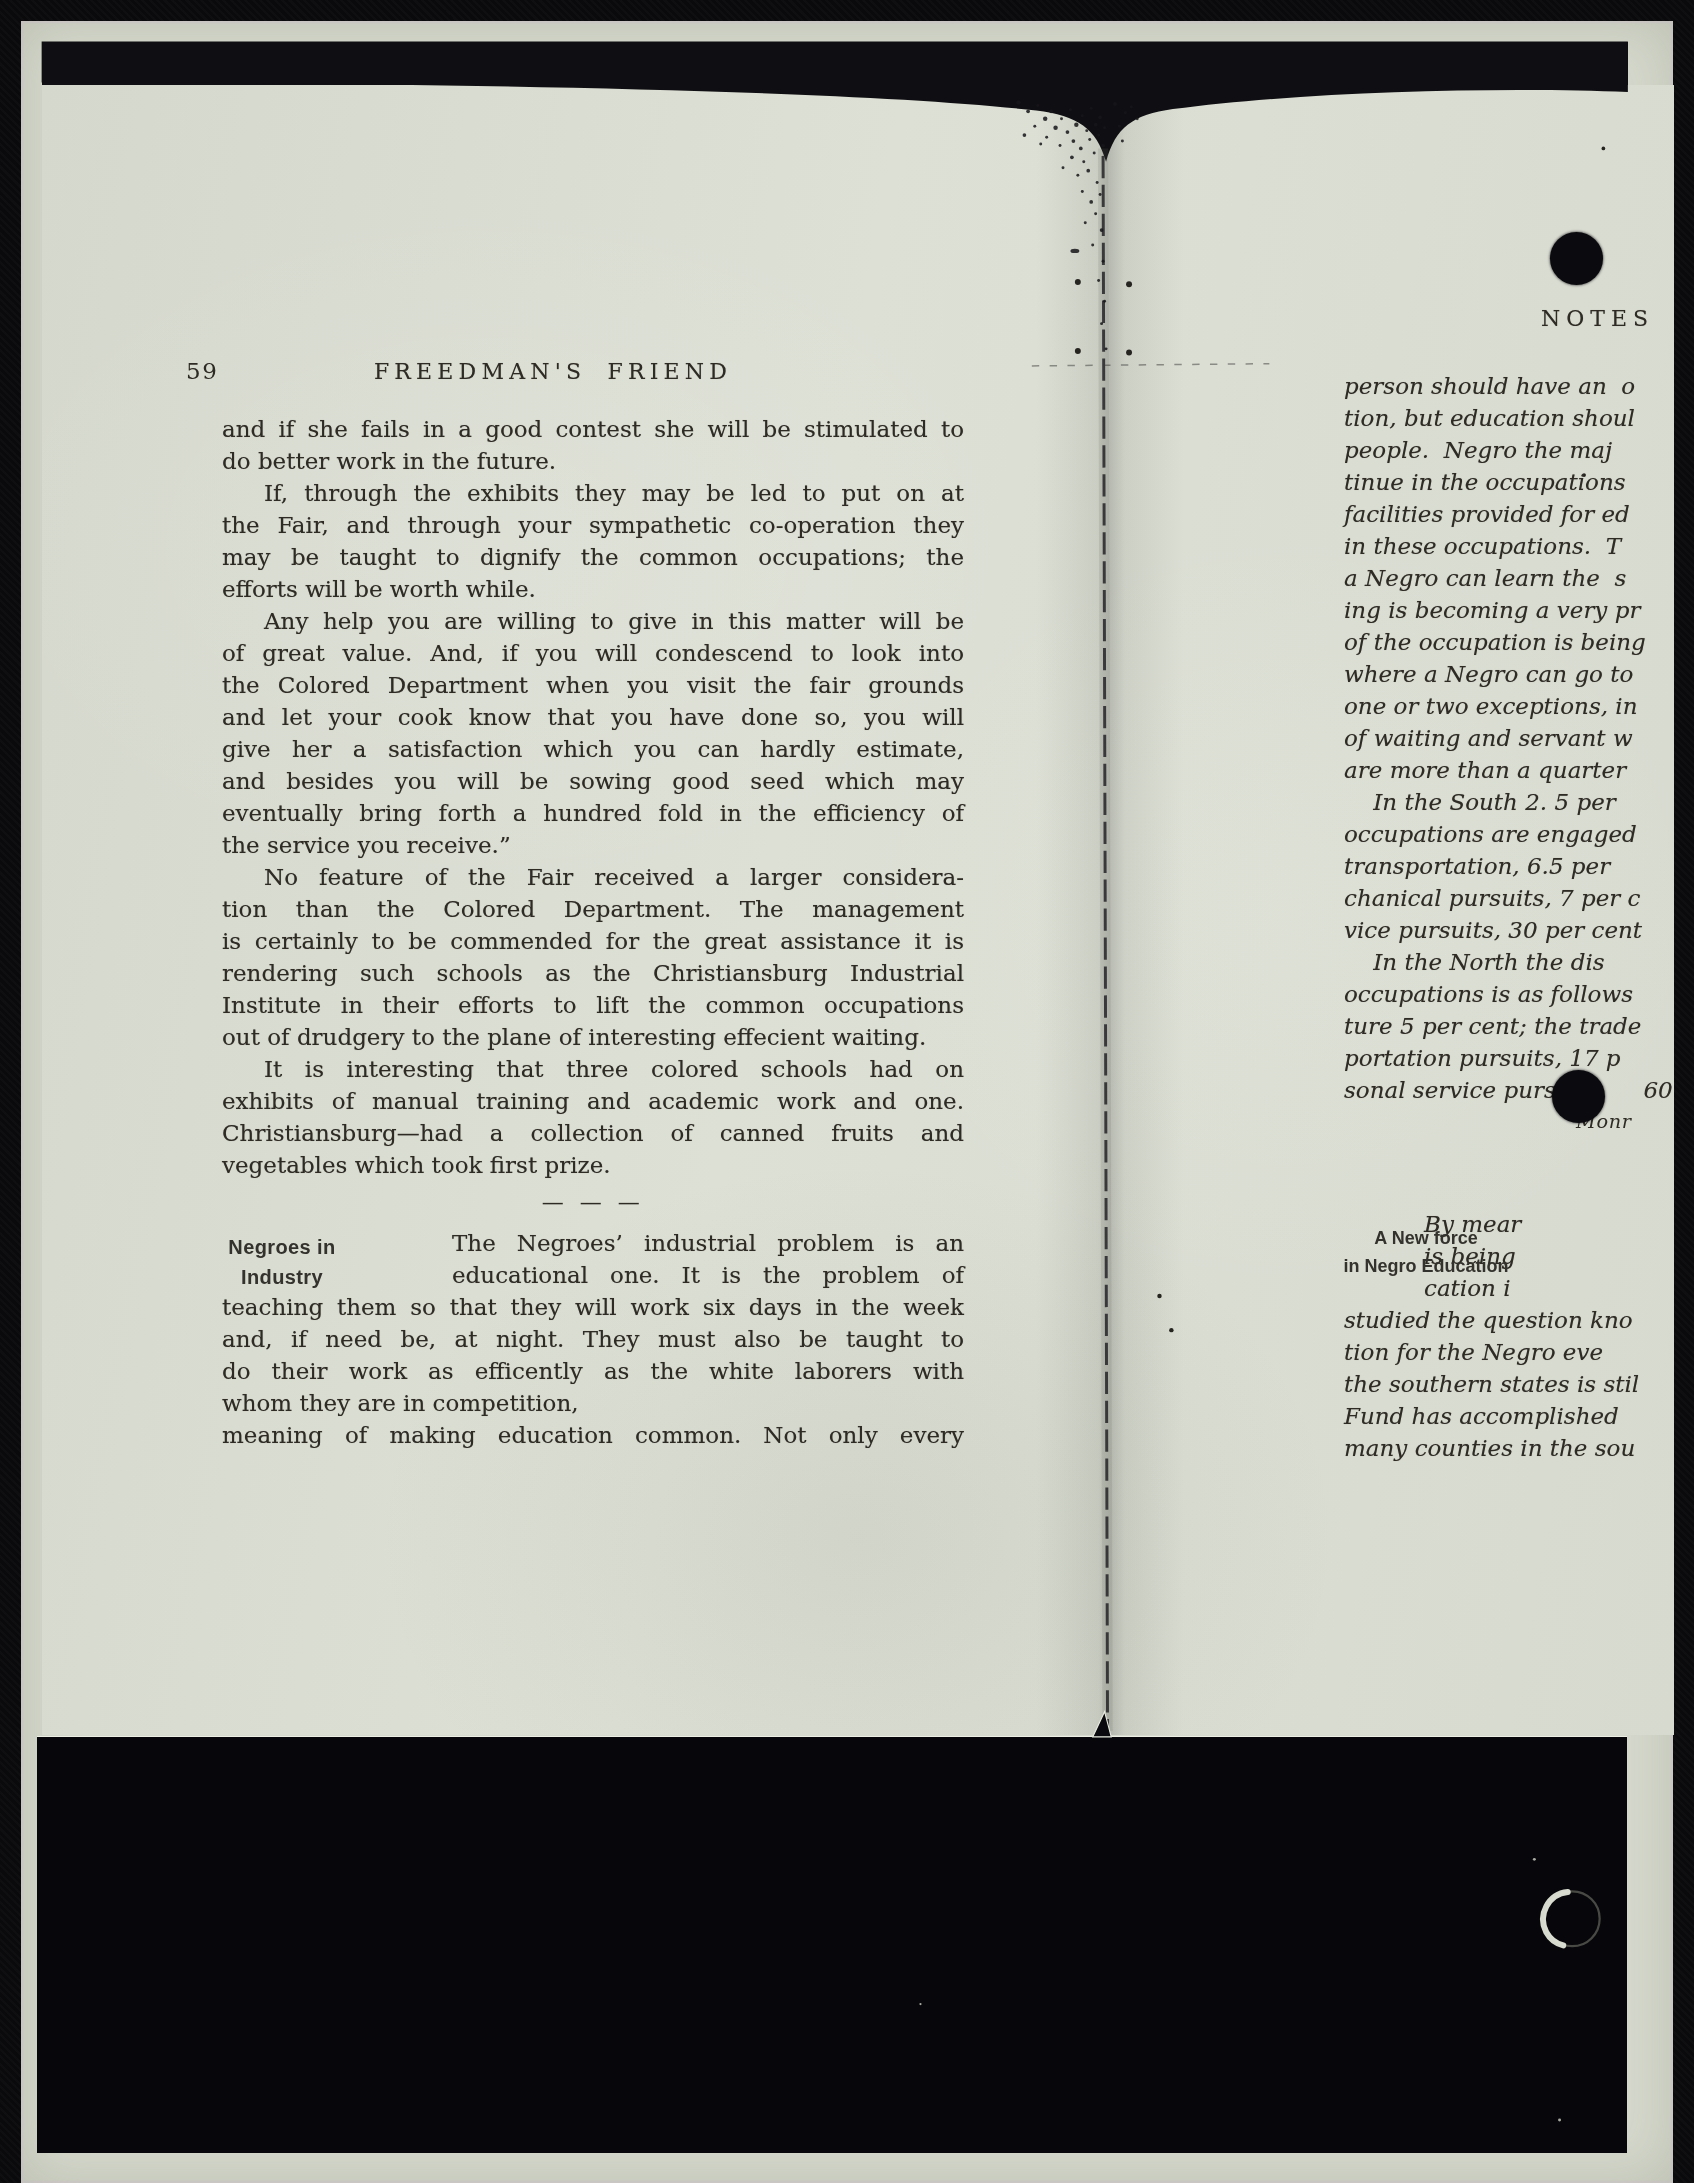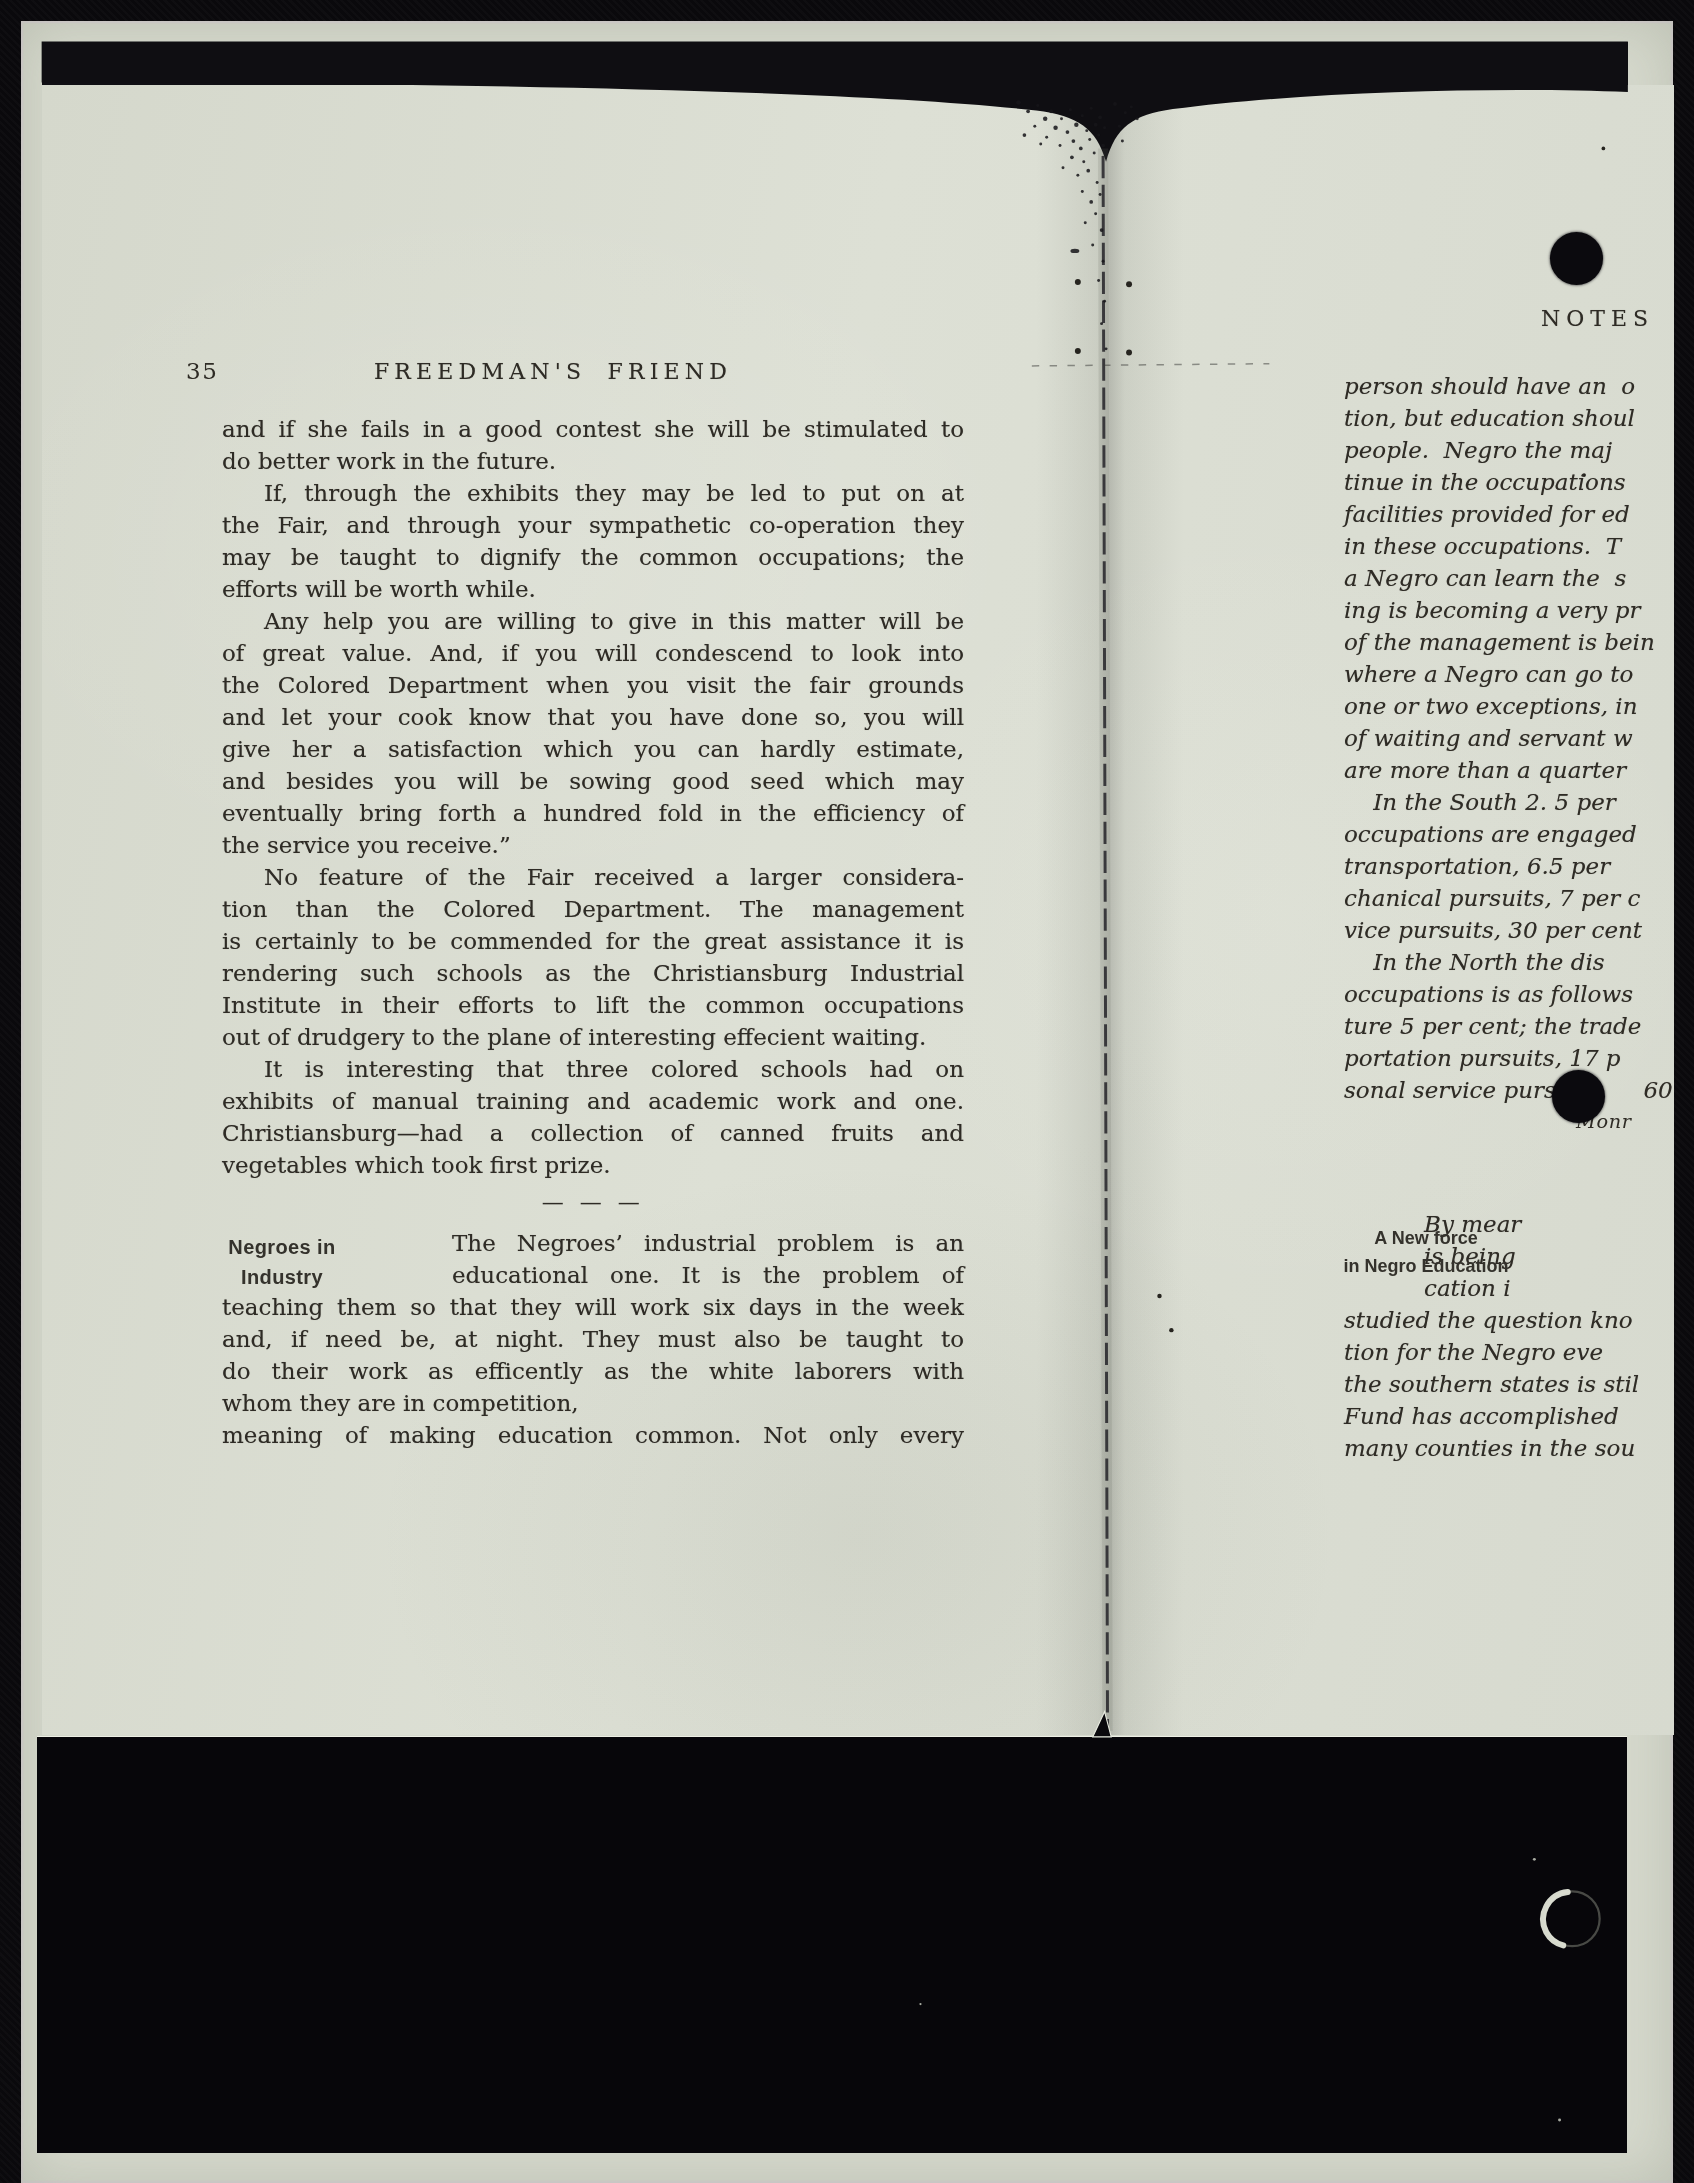--- a/index.html
+++ b/index.html
@@ -171,21 +171,21 @@
     </g>
     <g fill="#cfd3c7" opacity="0.8">
       <circle cx="2067" cy="2505" r="2"></circle>
         <circle cx="2101" cy="2856" r="2"></circle>
         <circle cx="1240" cy="2700" r="1.5"></circle>
     </g>
   </svg>
 
   <div class="textlayer">
 
-    <div class="pagenum">35</div>
+    <div class="pagenum">59</div>
     <div class="runhead-l">FREEDMAN'S FRIEND</div>
 
     <div class="leftcol">
       <div class="jl">and if she fails in a good contest she will be stimulated to</div>
       <div class="jl end">do better work in the future.</div>
       <div class="jl ind">If, through the exhibits they may be led to put on at</div>
       <div class="jl">the Fair, and through your sympathetic co-operation they</div>
       <div class="jl">may be taught to dignify the common occupations; the</div>
       <div class="jl end">efforts will be worth while.</div>
       <div class="jl ind">Any help you are willing to give in this matter will be</div>
@@ -228,21 +228,21 @@
 
       <div class="rightcol">
         <div class="rl">person should have an  o</div>
         <div class="rl">tion, but education shoul</div>
         <div class="rl">people.  Negro the maj</div>
         <div class="rl">tinue in the occupations</div>
         <div class="rl">facilities provided for ed</div>
         <div class="rl">in these occupations.  T</div>
         <div class="rl">a Negro can learn the  s</div>
         <div class="rl">ing is becoming a very pr</div>
-        <div class="rl">of the management is bein</div>
+        <div class="rl">of the occupation is being</div>
         <div class="rl">where a Negro can go to</div>
         <div class="rl">one or two exceptions, in</div>
         <div class="rl">of waiting and servant w</div>
         <div class="rl">are more than a quarter</div>
         <div class="rl">    In the South 2. 5 per</div>
         <div class="rl">occupations are engaged</div>
         <div class="rl">transportation, 6.5 per</div>
         <div class="rl">chanical pursuits, 7 per c</div>
         <div class="rl">vice pursuits, 30 per cent</div>
         <div class="rl">    In the North the dis</div>

